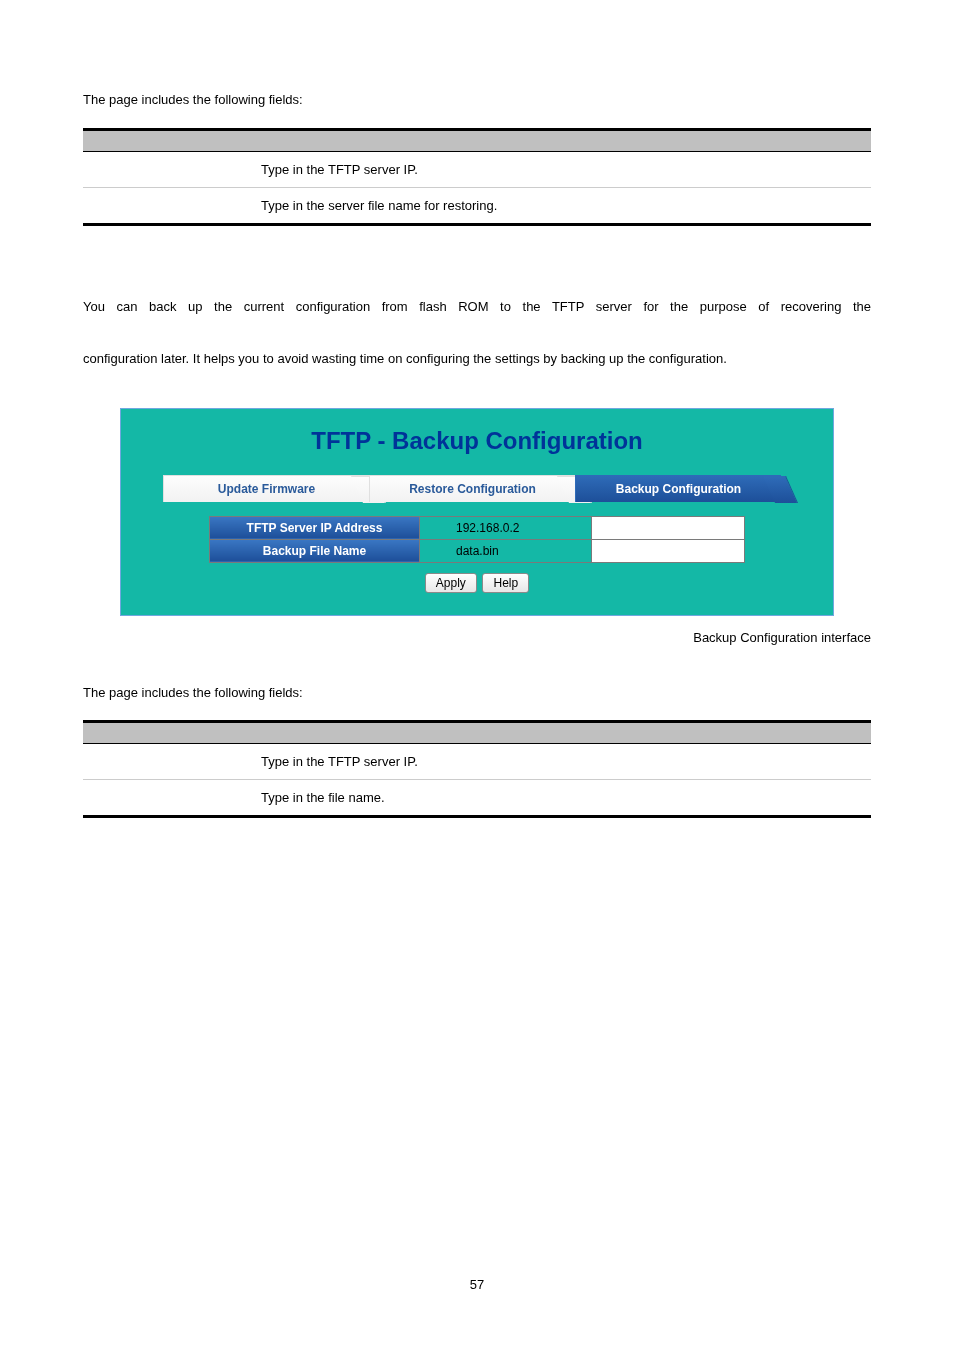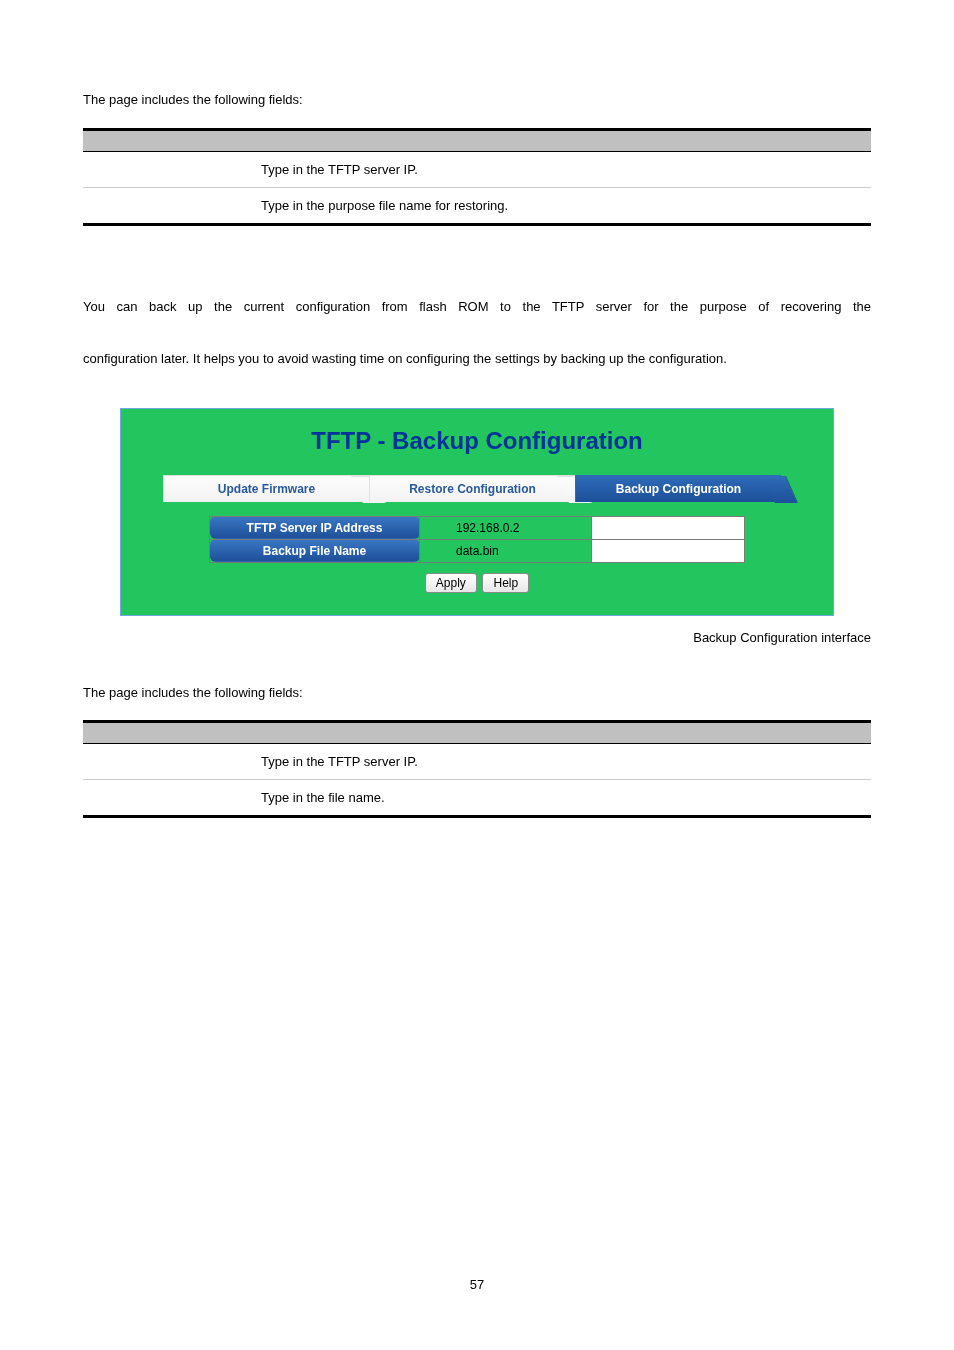--- a/index.html
+++ b/index.html
@@ -38,21 +38,21 @@
     .section-desc {
       margin-top: 68px;
       margin-bottom: 36px;
       line-height: 2.0;
     }
 
     .figure {
       border: 1px solid #6fa8df;
       width: 714px;
       margin: 0 auto;
-      background: #22c55e;
+      background: #14b8a6;
       text-align: center;
       padding: 18px 0 22px 0;
     }
     .fig-title {
       color: #003399;
       font-weight: bold;
       font-size: 24px;
       margin-bottom: 20px;
       font-family: Verdana, Arial, sans-serif;
     }
@@ -110,21 +110,20 @@
       font-family: Verdana, Arial, sans-serif;
       font-size: 12px;
       padding: 4px 8px;
     }
     .propbox .label {
       background: linear-gradient(#3a77c4, #1d4f99);
       color: #fff;
       font-weight: bold;
       width: 210px;
       text-align: center;
-      border-radius: 6px;
     }
     .propbox .val {
       width: 172px;
       text-align: left;
       border-left: 1px solid #7a7a7a;
       border-right: 1px solid #7a7a7a;
       padding-left: 36px;
     }
     .propbox .blank { background: #fff; }
     .propbox tr + tr td { border-top: 1px solid #7a7a7a; }
@@ -169,21 +168,21 @@
       <th></th>
     </tr>
   </thead>
   <tbody>
     <tr>
       <td class="c1"></td>
       <td>Type in the TFTP server IP.</td>
     </tr>
     <tr>
       <td class="c1"></td>
-      <td>Type in the purpose file name for restoring.</td>
+      <td>Type in the server file name for restoring.</td>
     </tr>
   </tbody>
 </table>
 
 <p class="section-desc">
   <span class="justify" style="display:block">You can back up the current configuration from flash ROM to the TFTP server for the purpose of recovering the</span>
   <span>configuration later. It helps you to avoid wasting time on configuring the settings by backing up the configuration.</span>
 </p>
 
 <div class="figure">

